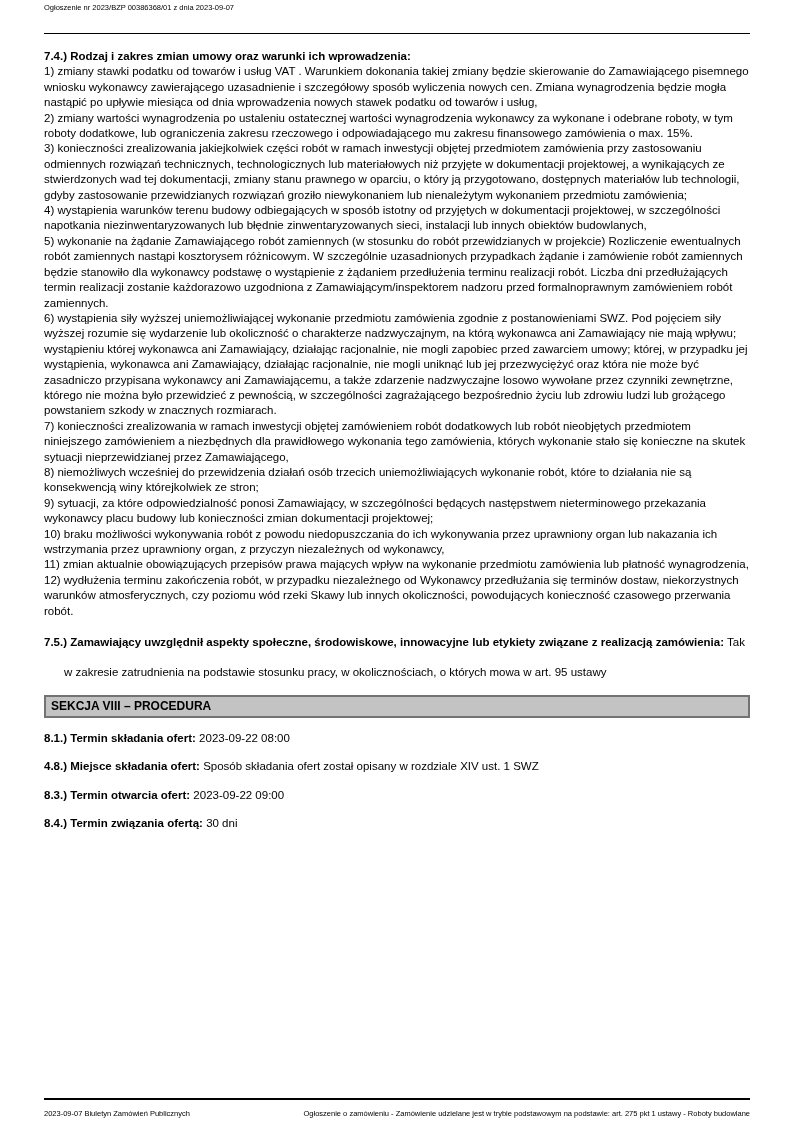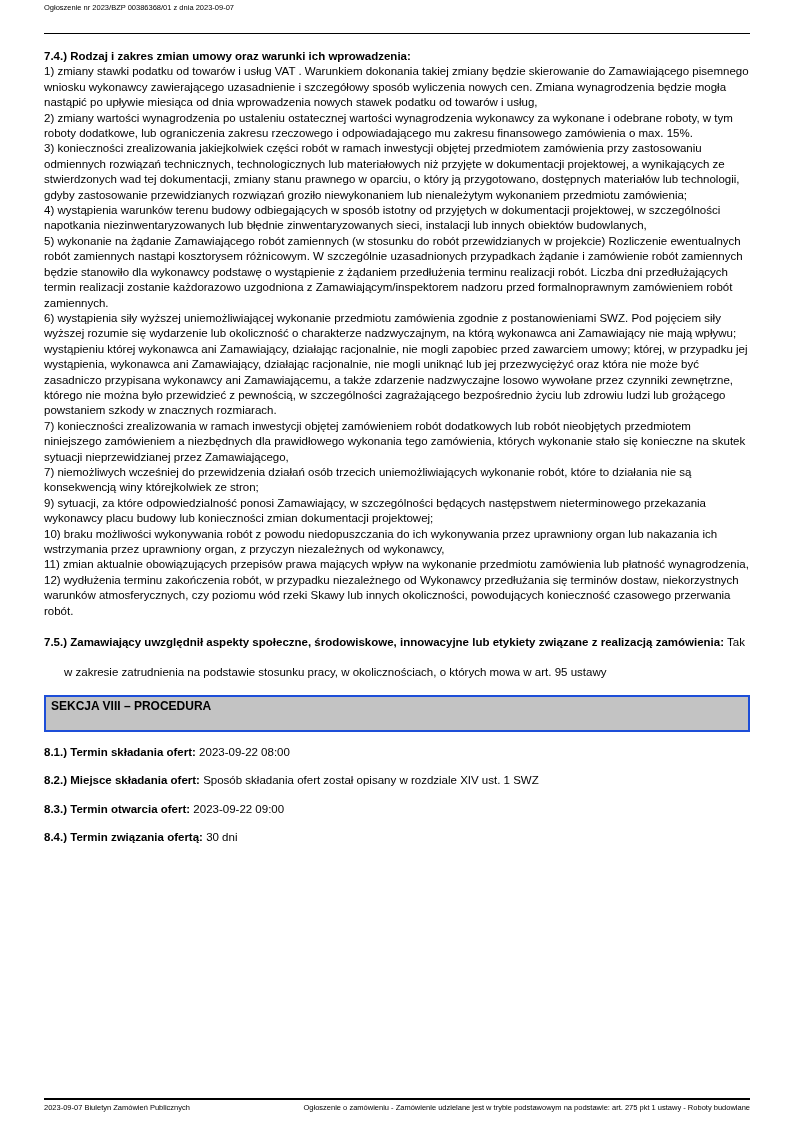--- a/index.html
+++ b/index.html
@@ -34,35 +34,35 @@
     line-height: 15.4px;
     text-align: left;
   }
   .content strong { font-weight: bold; }
   .items-block { margin: 0; }
   .item-line { display: block; }
   .para { margin-top: 16px; }
   .para-76-body { margin-top: 15px; margin-left: 20px; }
   .section-bar {
     margin-top: 14px;
-    border: 2px solid #1d4ed8;
+    border: 2px solid #737373;
     font-weight: bold;
     font-size: 12px;
     line-height: 16px;
-    padding: 1px 5px 16px 5px;
+    padding: 1px 5px 2px 5px;
   }
   .proc-rows { margin-top: 10px; }
   .proc-row { margin-top: 13px; }
   .doc-footer {
     position: absolute;
     top: 1098px;
     left: 44px;
     right: 43px;
     border-top: 2px solid #000000;
-    padding-top: 3px;
+    padding-top: 9px;
     font-size: 7.5px;
     line-height: 10px;
     display: flex;
     justify-content: space-between;
     gap: 32px;
   }
   .doc-footer .right { text-align: left; }
 </style>
 </head>
 <body>
@@ -77,21 +77,21 @@
 
     <strong>7.4.) Rodzaj i zakres zmian umowy oraz warunki ich wprowadzenia:</strong>
     <div class="items-block">
       <span class="item-line">1) zmiany stawki podatku od towarów i usług VAT . Warunkiem dokonania takiej zmiany będzie skierowanie do Zamawiającego pisemnego wniosku wykonawcy zawierającego uzasadnienie i szczegółowy sposób wyliczenia nowych cen. Zmiana wynagrodzenia będzie mogła nastąpić po upływie miesiąca od dnia wprowadzenia nowych stawek podatku od towarów i usług,</span>
       <span class="item-line">2) zmiany wartości wynagrodzenia po ustaleniu ostatecznej wartości wynagrodzenia wykonawcy za wykonane i odebrane roboty, w tym roboty dodatkowe, lub ograniczenia zakresu rzeczowego i odpowiadającego mu zakresu finansowego zamówienia o max. 15%.</span>
       <span class="item-line">3) konieczności zrealizowania jakiejkolwiek części robót w ramach inwestycji objętej przedmiotem zamówienia przy zastosowaniu odmiennych rozwiązań technicznych, technologicznych lub materiałowych niż przyjęte w dokumentacji projektowej, a wynikających ze stwierdzonych wad tej dokumentacji, zmiany stanu prawnego w oparciu, o który ją przygotowano, dostępnych materiałów lub technologii, gdyby zastosowanie przewidzianych rozwiązań groziło niewykonaniem lub nienależytym wykonaniem przedmiotu zamówienia;</span>
       <span class="item-line">4) wystąpienia warunków terenu budowy odbiegających w sposób istotny od przyjętych w dokumentacji projektowej, w szczególności napotkania niezinwentaryzowanych lub błędnie zinwentaryzowanych sieci, instalacji lub innych obiektów budowlanych,</span>
       <span class="item-line">5) wykonanie na żądanie Zamawiającego robót zamiennych (w stosunku do robót przewidzianych w projekcie) Rozliczenie ewentualnych robót zamiennych nastąpi kosztorysem różnicowym. W szczególnie uzasadnionych przypadkach żądanie i zamówienie robót zamiennych będzie stanowiło dla wykonawcy podstawę o wystąpienie z żądaniem przedłużenia terminu realizacji robót. Liczba dni przedłużających termin realizacji zostanie każdorazowo uzgodniona z Zamawiającym/inspektorem nadzoru przed formalnoprawnym zamówieniem robót zamiennych.</span>
       <span class="item-line">6) wystąpienia siły wyższej uniemożliwiającej wykonanie przedmiotu zamówienia zgodnie z postanowieniami SWZ. Pod pojęciem siły wyższej rozumie się wydarzenie lub okoliczność o charakterze nadzwyczajnym, na którą wykonawca ani Zamawiający nie mają wpływu; wystąpieniu której wykonawca ani Zamawiający, działając racjonalnie, nie mogli zapobiec przed zawarciem umowy; której, w przypadku jej wystąpienia, wykonawca ani Zamawiający, działając racjonalnie, nie mogli uniknąć lub jej przezwyciężyć oraz która nie może być zasadniczo przypisana wykonawcy ani Zamawiającemu, a także zdarzenie nadzwyczajne losowo wywołane przez czynniki zewnętrzne, którego nie można było przewidzieć z pewnością, w szczególności zagrażającego bezpośrednio życiu lub zdrowiu ludzi lub grożącego powstaniem szkody w znacznych rozmiarach.</span>
       <span class="item-line">7) konieczności zrealizowania w ramach inwestycji objętej zamówieniem robót dodatkowych lub robót nieobjętych przedmiotem niniejszego zamówieniem a niezbędnych dla prawidłowego wykonania tego zamówienia, których wykonanie stało się konieczne na skutek sytuacji nieprzewidzianej przez Zamawiającego,</span>
-      <span class="item-line">7) niemożliwych wcześniej do przewidzenia działań osób trzecich uniemożliwiających wykonanie robót, które to działania nie są konsekwencją winy którejkolwiek ze stron;</span>
+      <span class="item-line">8) niemożliwych wcześniej do przewidzenia działań osób trzecich uniemożliwiających wykonanie robót, które to działania nie są konsekwencją winy którejkolwiek ze stron;</span>
       <span class="item-line">9) sytuacji, za które odpowiedzialność ponosi Zamawiający, w szczególności będących następstwem nieterminowego przekazania wykonawcy placu budowy lub konieczności zmian dokumentacji projektowej;</span>
       <span class="item-line">10) braku możliwości wykonywania robót z powodu niedopuszczania do ich wykonywania przez uprawniony organ lub nakazania ich wstrzymania przez uprawniony organ, z przyczyn niezależnych od wykonawcy,</span>
       <span class="item-line">11) zmian aktualnie obowiązujących przepisów prawa mających wpływ na wykonanie przedmiotu zamówienia lub płatność wynagrodzenia,</span>
       <span class="item-line">12) wydłużenia terminu zakończenia robót, w przypadku niezależnego od Wykonawcy przedłużania się terminów dostaw, niekorzystnych warunków atmosferycznych, czy poziomu wód rzeki Skawy lub innych okoliczności, powodujących konieczność czasowego przerwania robót.</span>
     </div>
 
     <p class="para">
       <strong>7.5.) Zamawiający uwzględnił aspekty społeczne, środowiskowe, innowacyjne lub etykiety związane z realizacją zamówienia:</strong>
       <span>Tak</span>
     </p>
@@ -102,21 +102,21 @@
     <div class="section-bar" style="background-color: rgb(195, 195, 195);">
       <span>SEKCJA VIII – PROCEDURA</span>
     </div>
 
     <div class="proc-rows">
       <p class="proc-row">
         <strong>8.1.) Termin składania ofert:</strong>
         <span>2023-09-22 08:00</span>
       </p>
       <p class="proc-row">
-        <strong>8.2.) Miejsce składania ofert:</strong>
+        <strong>4.8.) Miejsce składania ofert:</strong>
         <span>Sposób składania ofert został opisany w rozdziale XIV ust. 1 SWZ</span>
       </p>
       <p class="proc-row">
         <strong>8.3.) Termin otwarcia ofert:</strong>
         <span>2023-09-22 09:00</span>
       </p>
       <p class="proc-row">
         <strong>8.4.) Termin związania ofertą:</strong>
         <span>30 dni</span>
       </p>

